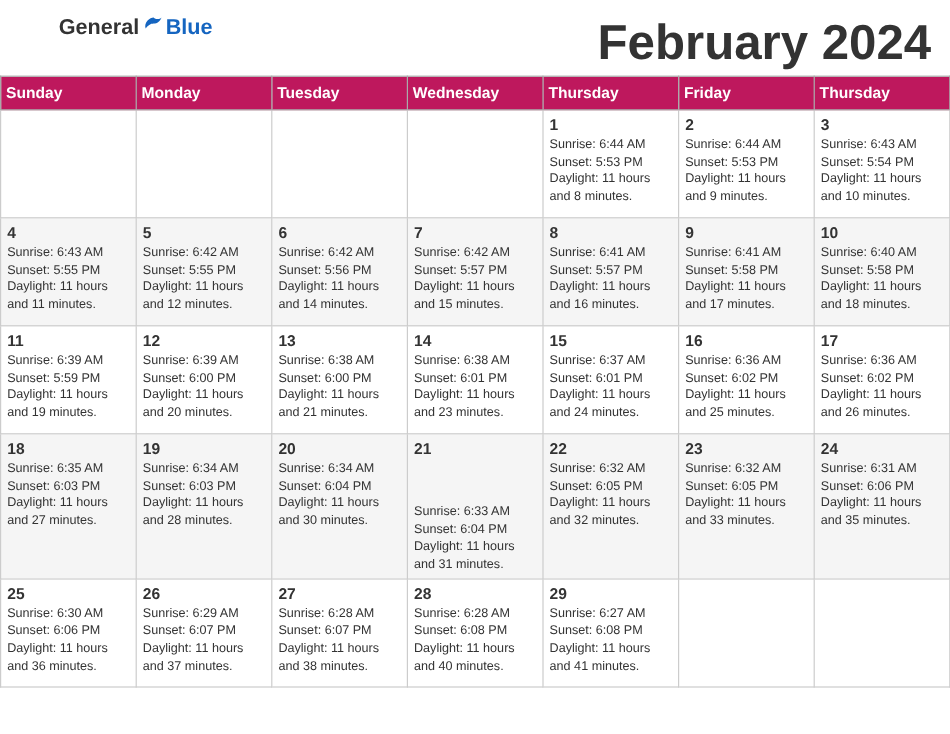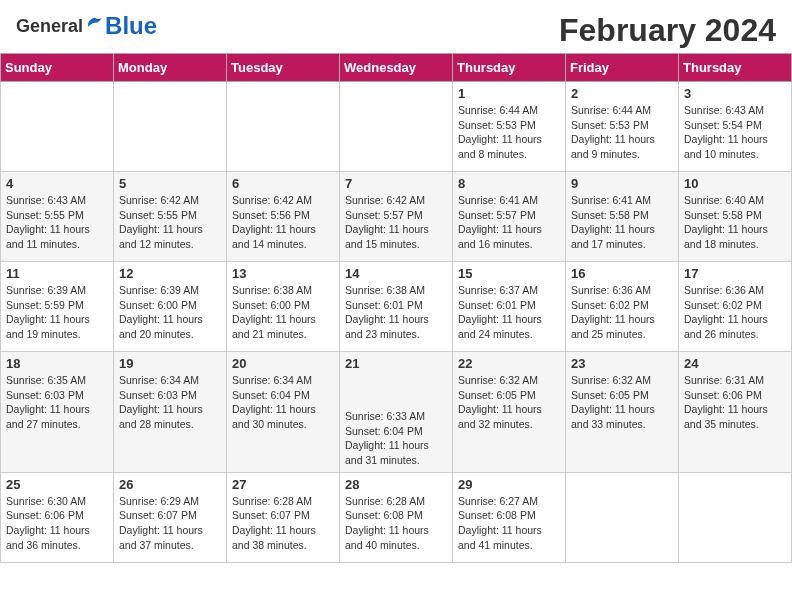--- a/index.html
+++ b/index.html
@@ -7,50 +7,51 @@
       font-family: Arial, sans-serif;
       background: #fff;
       width: 792px;
       min-height: 612px;
     }
     .header {
       display: flex;
       justify-content: space-between;
       align-items: flex-start;
       padding: 12px 16px 4px 16px;
+      margin-left: 33px;
     }
     .logo {
       display: flex;
       flex-direction: column;
       align-items: flex-start;
     }
     .logo-text {
       display: flex;
       align-items: center;
     }
     .logo-general {
       font-size: 18px;
       font-weight: bold;
       color: #333;
     }
     .logo-blue {
-      font-size: 24px;
+      font-size: 18px;
       font-weight: bold;
       color: #1565c0;
     }
     .logo-bird {
       width: 20px;
       height: 20px;
       margin-left: 2px;
     }
     .title-area {
       text-align: right;
     }
     .month-year {
-      font-size: 32px;
+      font-size: 41px;
       font-weight: bold;
       color: #333;
     }
     .location {
       font-size: 15px;
       color: #333;
     }
     table {
       width: 100%;
       border-collapse: collapse;

